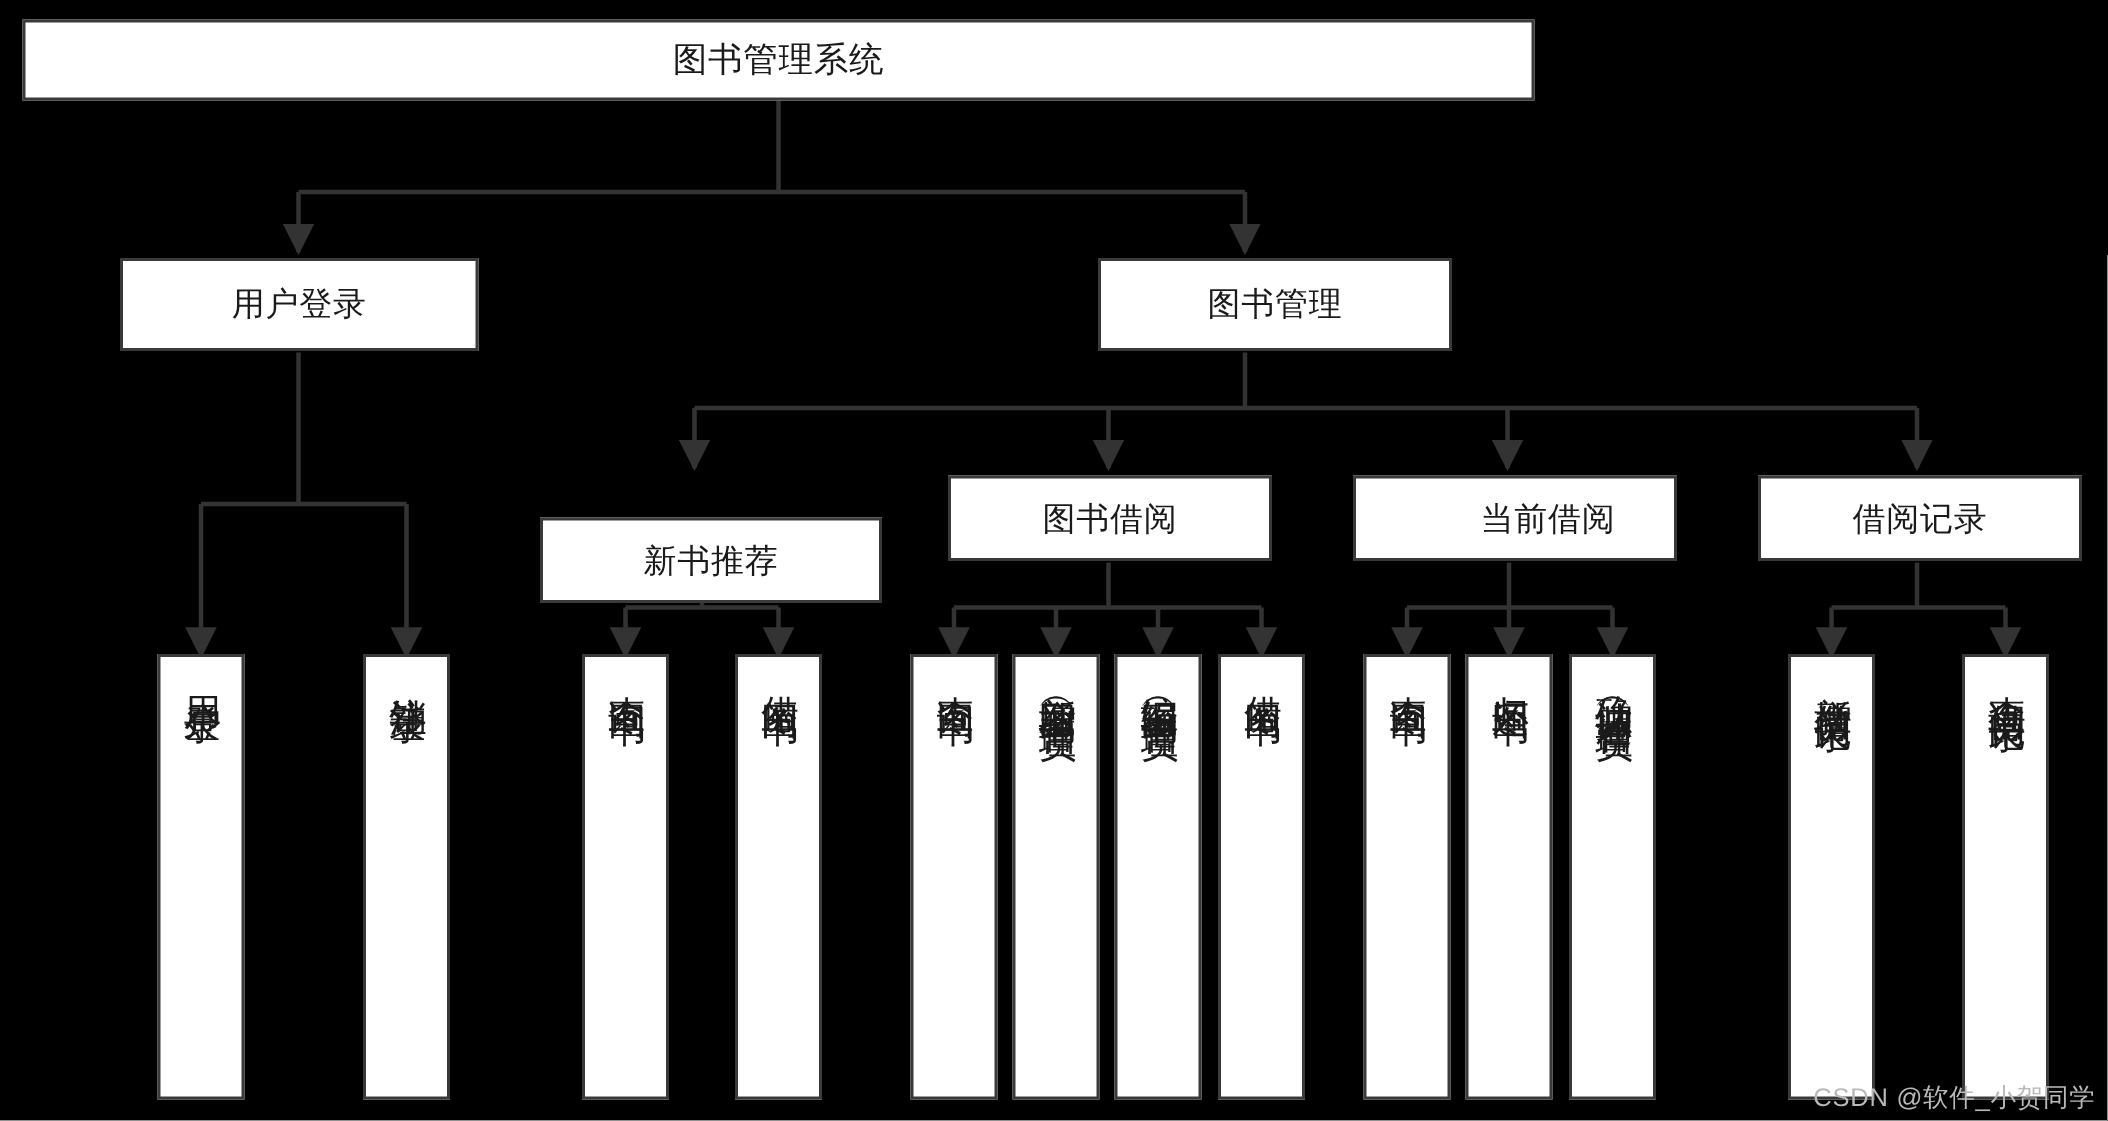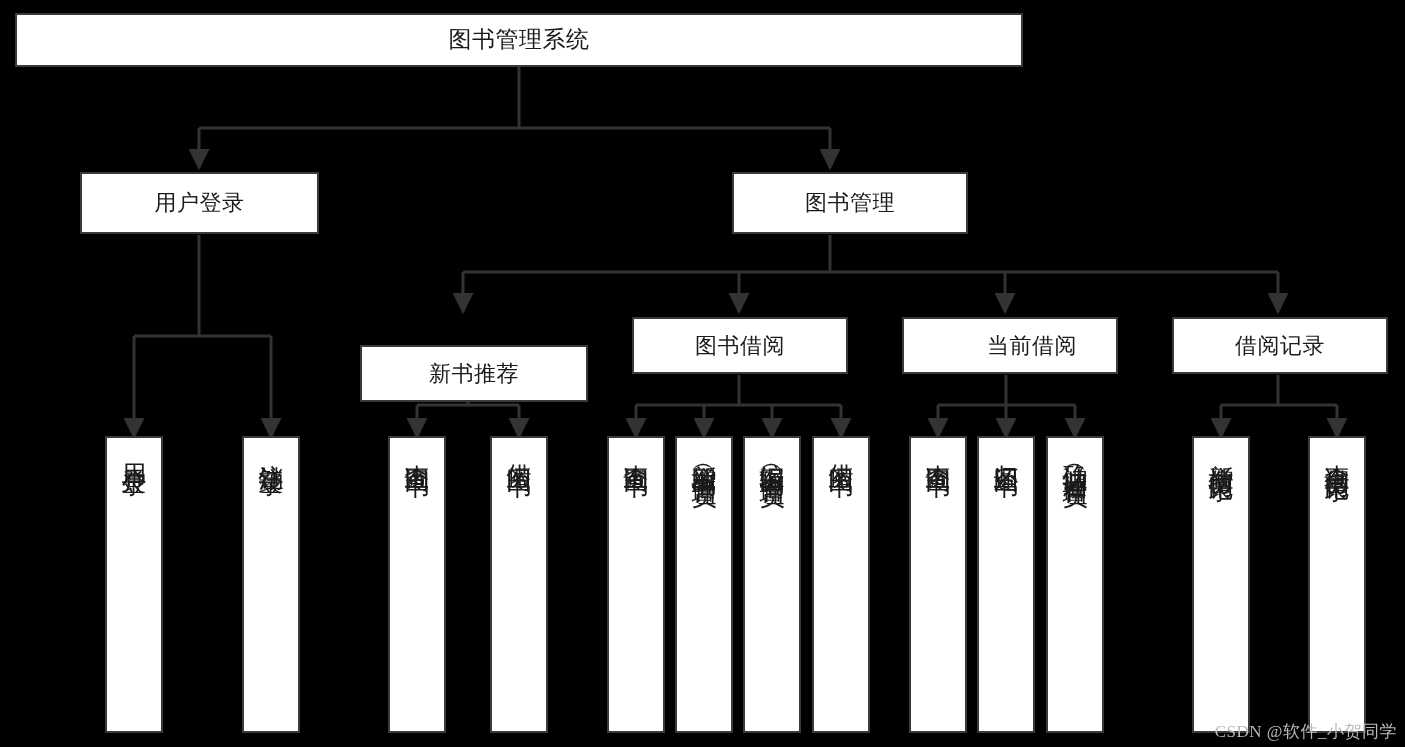--- a/index.html
+++ b/index.html
@@ -59,21 +59,20 @@
   .node.root .node-label { font-size: 23px; }
   .watermark {
     position: absolute;
     right: 8px;
     bottom: 4px;
     font-size: 17px;
     color: #b9b9b9;
     letter-spacing: 0.5px;
     z-index: 5;
     white-space: nowrap;
-    font-family: Liberation Serif, serif;
   }
 </style>
 </head>
 <body>
 
 <div id="diagram-canvas">
 
   <svg id="edge-layer" viewBox="0 0 1405 747" xmlns="http://www.w3.org/2000/svg">
     <defs>
       <marker id="arrow" viewBox="0 0 10 10" refX="9" refY="5" markerWidth="7" markerHeight="7" orient="auto-start-reverse">

